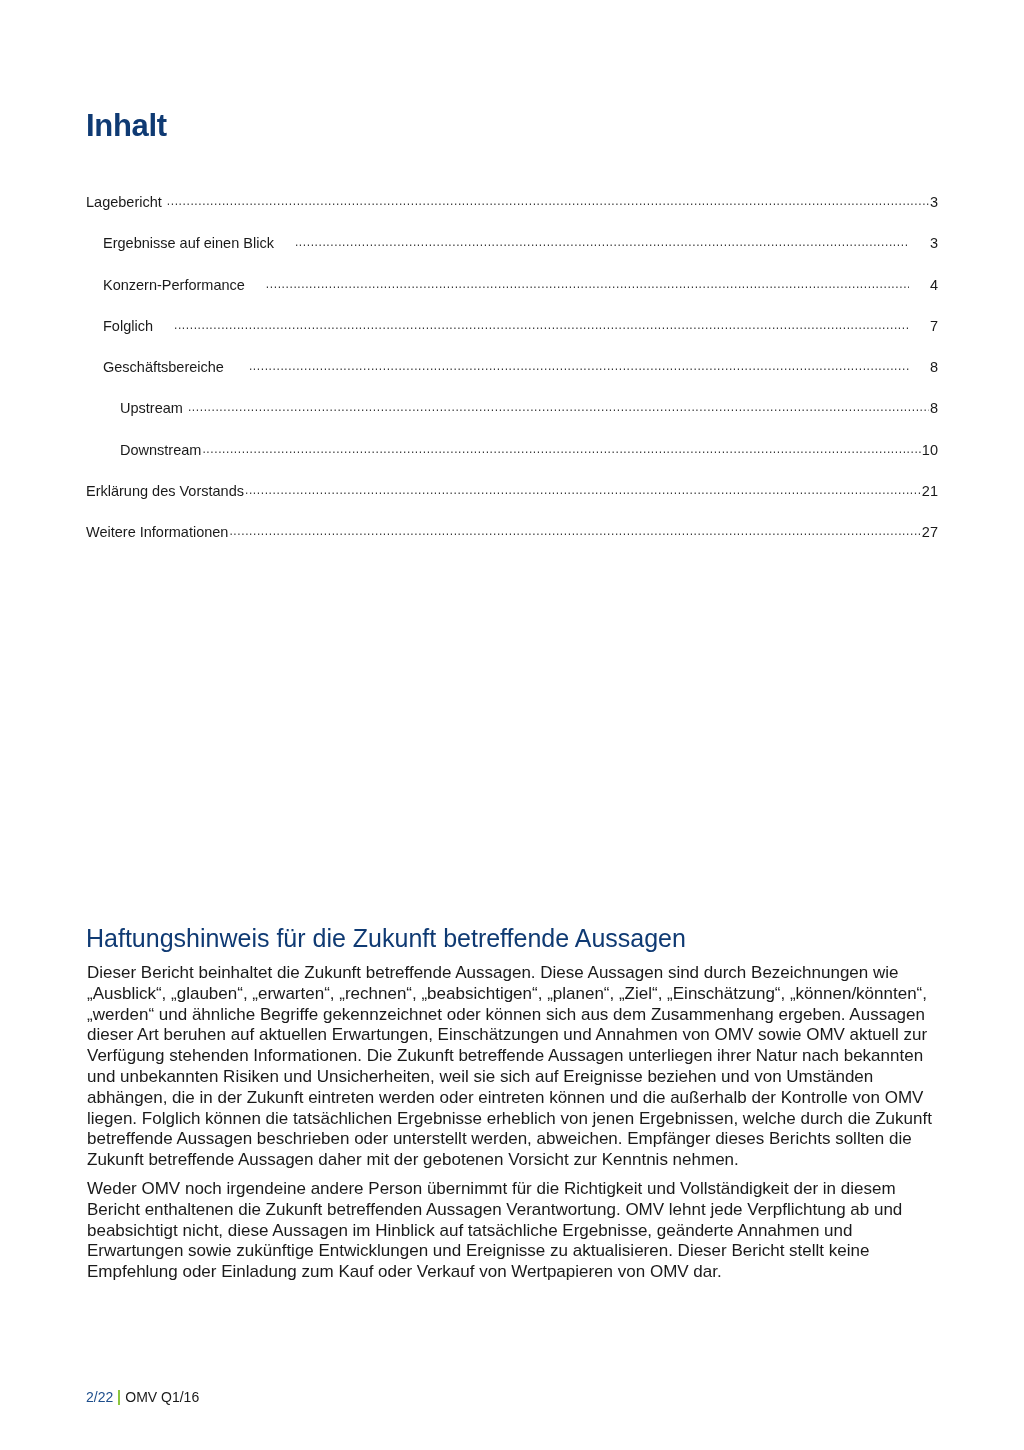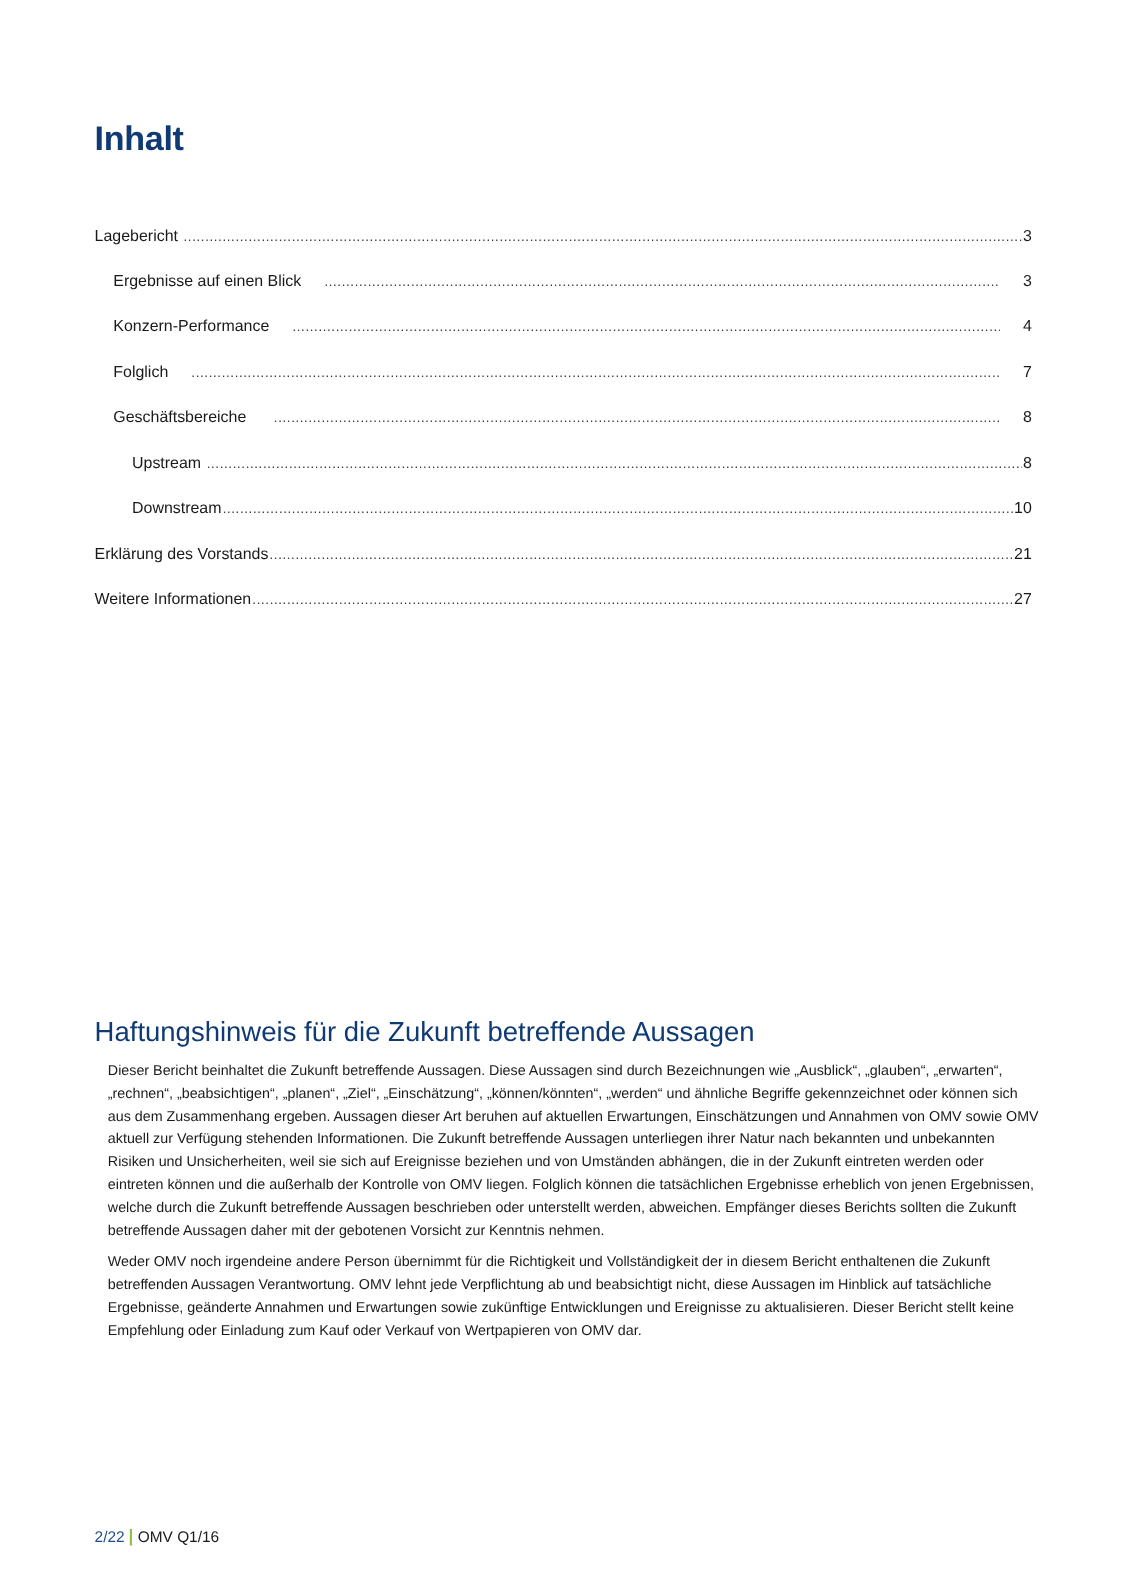--- a/index.html
+++ b/index.html
@@ -1,32 +1,32 @@
 <!DOCTYPE html>
 <html><head>
   <meta charset="utf-8">
   <style>
     html, body { margin: 0; padding: 0; background: #ffffff; }
     body { width: 1024px; height: 1450px; position: relative; overflow: hidden;
            font-family: "Liberation Sans", sans-serif; color: #1a1a1a; }
     .page-title { position: absolute; left: 86px; top: 108px; margin: 0;
                   font-size: 31px; font-weight: bold; color: #0f3a73; letter-spacing: -0.3px; }
     .toc { position: absolute; left: 86px; top: 194px; width: 852px; }
-    .toc-row { display: flex; align-items: center; height: 41.3px; font-size: 14.5px; color: #1a1a1a; }
+    .toc-row { display: flex; align-items: flex-start; height: 41.3px; font-size: 14.5px; color: #1a1a1a; }
     .toc-row.l1 { padding-left: 0; }
     .toc-row.l2 { padding-left: 17px; gap: 20px; }
     .toc-row.l3 { padding-left: 34px; }
     .toc-label { white-space: pre; flex: 0 0 auto; }
     .toc-leader { flex: 1 1 auto; overflow: hidden; white-space: nowrap; margin: 0 1px;
                   color: #333; letter-spacing: 0.6px; font-size: 12px; }
     .toc-leader::before { content: "................................................................................................................................................................................................................................................................................................................................................"; }
     .toc-page { flex: 0 0 auto; }
     .disclaimer { position: absolute; left: 86px; top: 924px; width: 860px; }
     .disclaimer h2 { margin: 0 0 10px 0; font-size: 25px; font-weight: normal; color: #0f3a73; }
-    .disclaimer p { margin: 0 0 8px 12px; font-size: 13px; line-height: 20.8px; color: #1a1a1a; }
+    .disclaimer p { margin: 0 0 8px 1px; font-size: 17px; line-height: 20.8px; color: #1a1a1a; }
     .footer { position: absolute; left: 86px; top: 1389px; font-size: 14px; display: flex; align-items: flex-end; }
     .footer-page { color: #1e4e8c; }
     .footer-sep { display: inline-block; width: 2px; height: 15px; background: #8cc63f; margin: 0 5px; }
     .footer-doc { color: #1a1a1a; }
   </style>
 </head>
 <body>
 
 <h1 class="page-title">Inhalt</h1>
 

